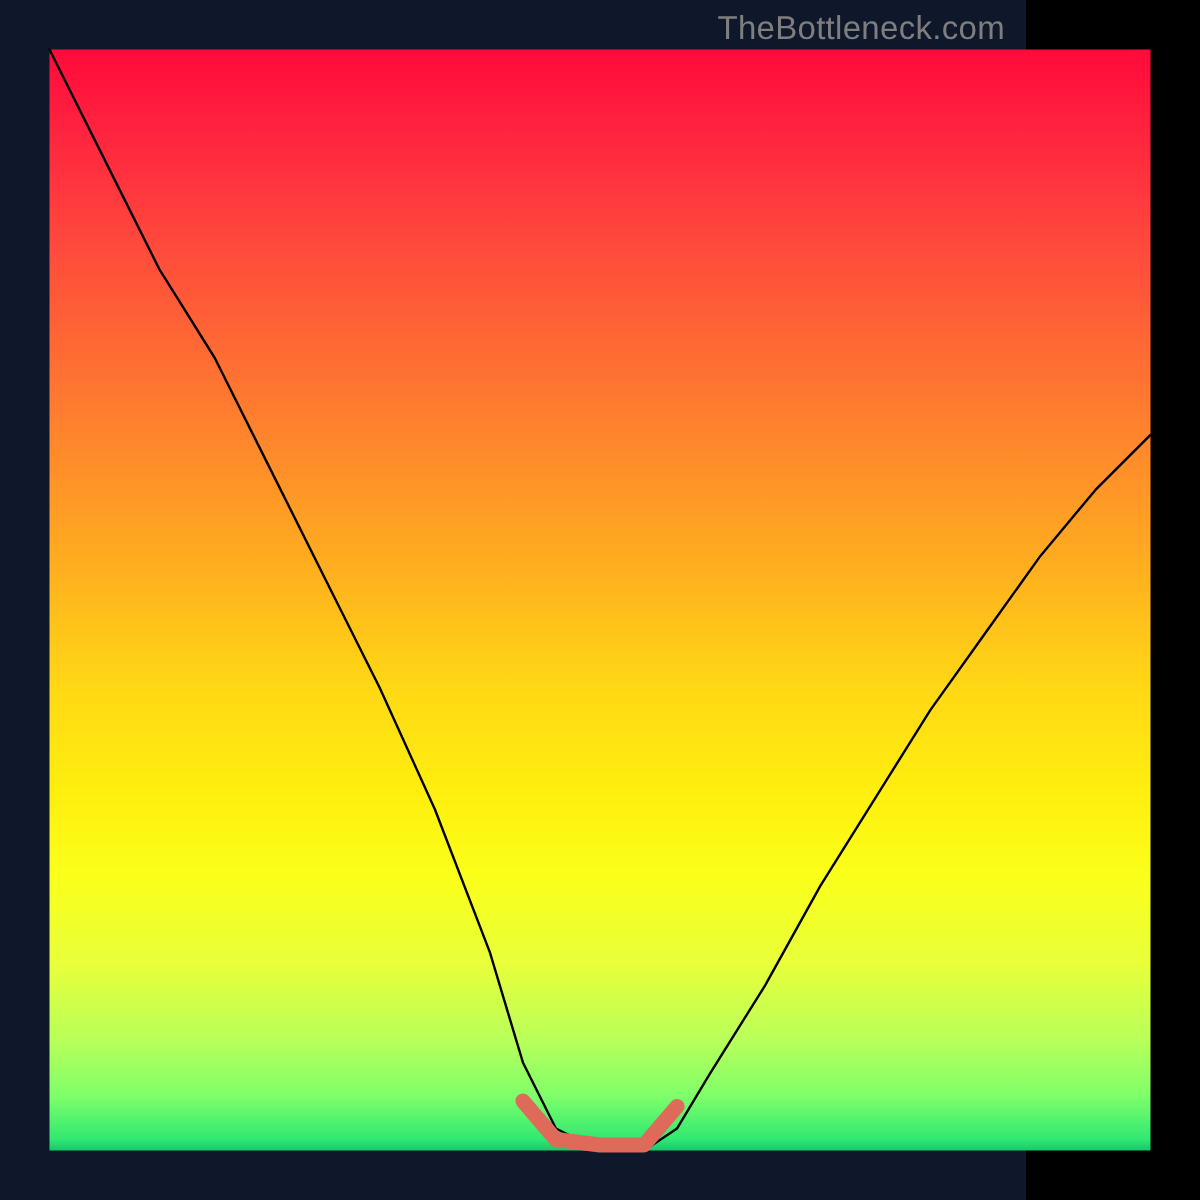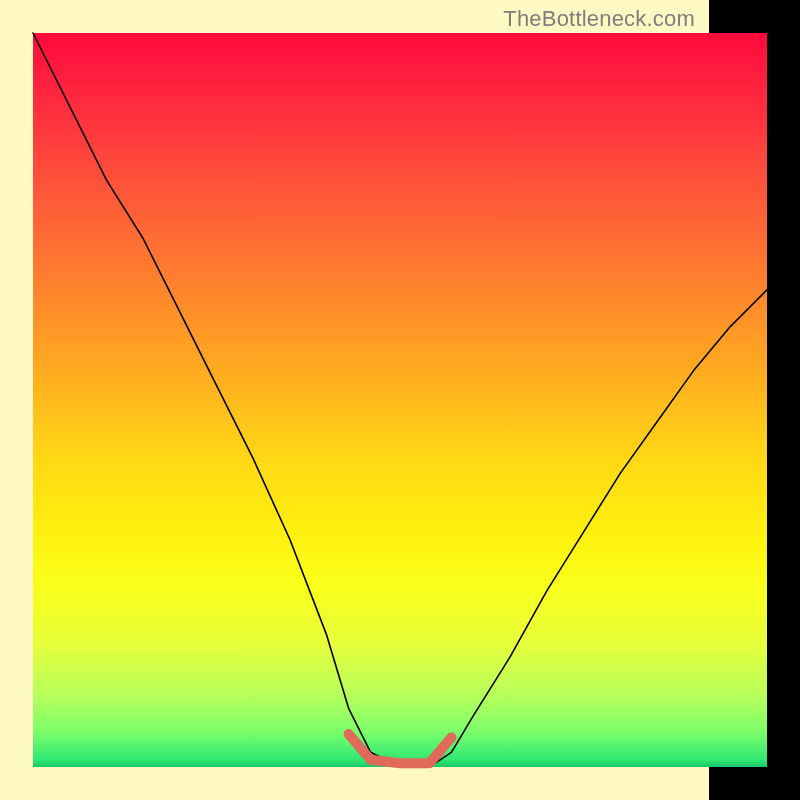--- a/index.html
+++ b/index.html
@@ -10,22 +10,21 @@
     background: #000;
     overflow: hidden;
     font-family: Arial, Helvetica, sans-serif;
   }
   .frame {
     position: absolute;
     left: 0;
     top: 0;
     width: 684px;
     height: 800px;
-    background: #fef9c3;
-    padding-left: 25px;
+    background: #0f172a;
   }
   .plot-area {
     position: absolute;
     left: 33px;
     top: 33px;
     width: 734px;
     height: 734px;
     
     background: linear-gradient(
       to bottom,

